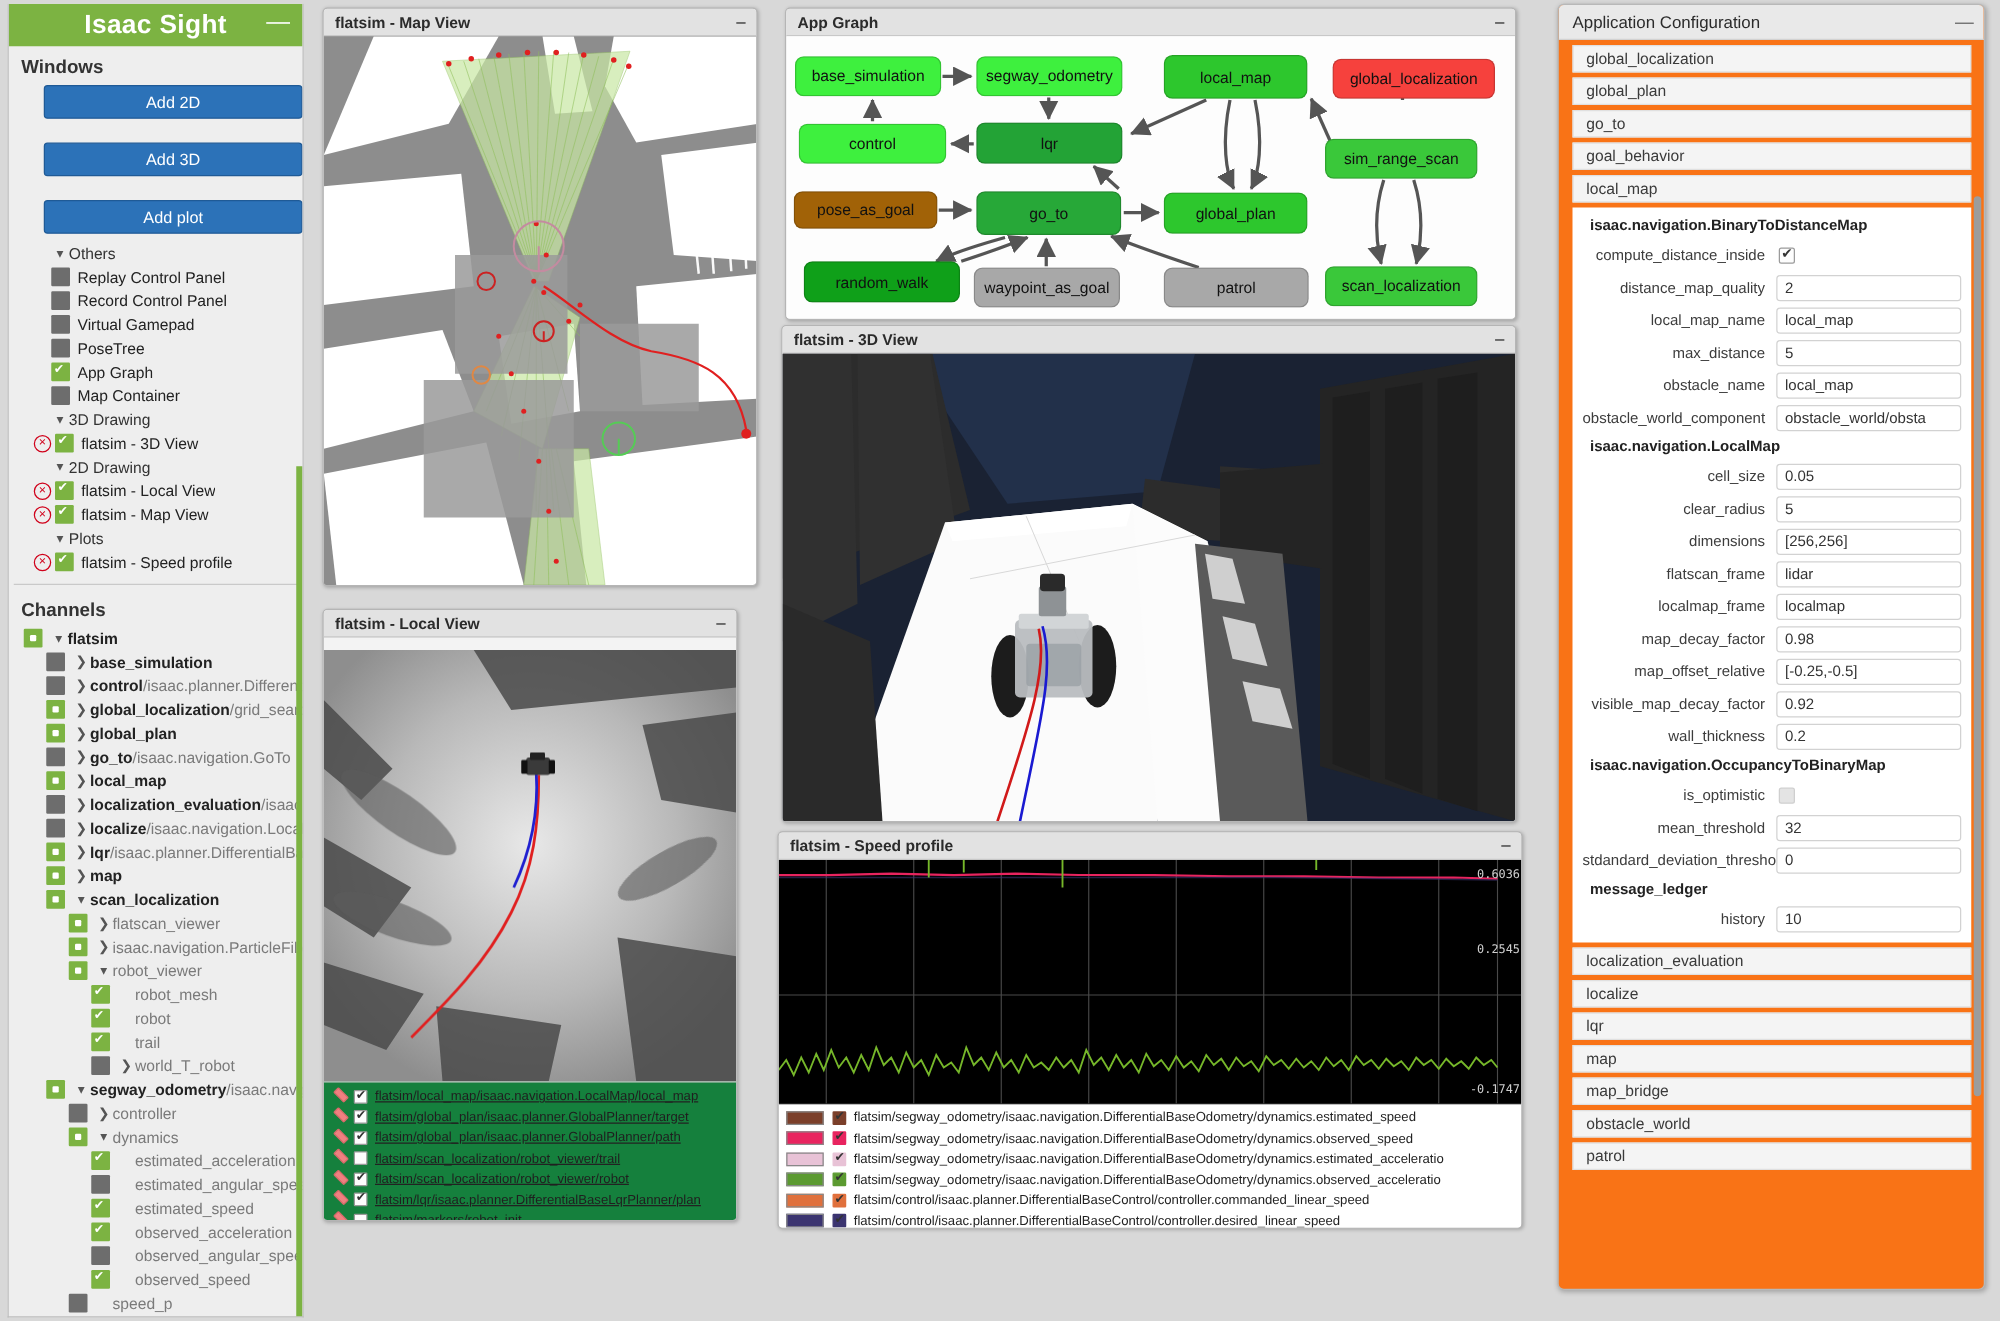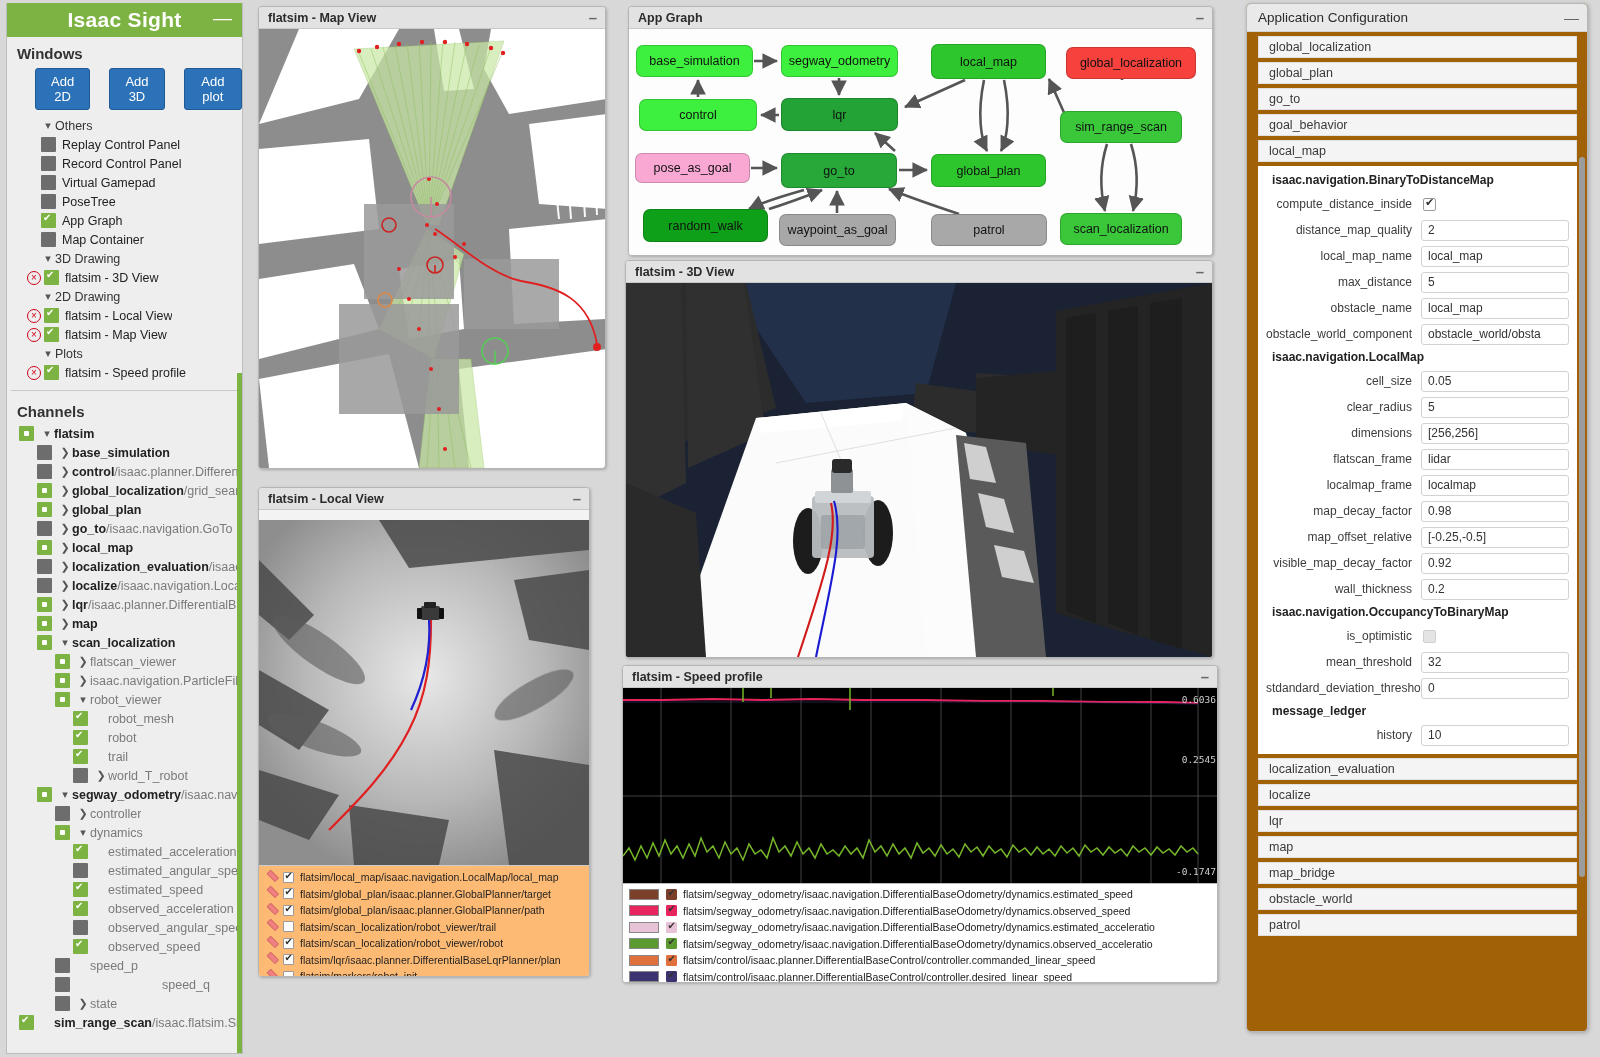--- a/index.html
+++ b/index.html
@@ -36,21 +36,21 @@
   }
   .minimize-dash {
     position: absolute; right: 10px; top: 8px;
     color: #fff; font-size: 19px; line-height: 14px;
     cursor: pointer;
   }
   .section-title {
     font-size: 15px; font-weight: bold; color: #333;
     padding: 8px 0 4px 10px;
   }
-  .btn-row { display: flex; gap: 19px; padding: 2px 0 6px 28px; }
+  .btn-row { display: flex; gap: 19px; padding: 2px 0 6px 28px; flex-direction: column; }
   .btn-blue {
     background: #2c72b8; color: #fff;
     border: 1px solid #1f5a96; border-radius: 3px;
     padding: 5px 11px; font-size: 13px; cursor: pointer;
   }
   .tree { padding: 0 0 4px 0; }
   .trow {
     display: flex; align-items: center;
     height: 19px; padding-left: 10px;
     font-size: 12.5px; white-space: nowrap;
@@ -120,21 +120,21 @@
   }
   .panel-body { position: relative; width: 100%; }
 
   
   #mapview { left: 258px; top: 6px; width: 348px; height: 463px; }
   .mapcanvas { width: 100%; height: 439px; background: #8a8a8a; position: relative; overflow: hidden; }
 
   
   #localview { left: 258px; top: 487px; width: 332px; height: 490px; }
   .localcanvas { width: 100%; height: 345px; background: #9a9a9a; position: relative; overflow: hidden; margin-top: 10px;}
-  .legend-list { background: #fdba74; border-top: 1px solid #ccc; padding: 3px 0 2px 0; }
+  .legend-list { background: #15803d; border-top: 1px solid #ccc; padding: 3px 0 2px 0; text-decoration: underline; }
   .legend-row {
     display: flex; align-items: center; height: 16.5px;
     font-size: 10.5px; color: #1f1f1f; padding-left: 6px;
     white-space: nowrap;
   }
   .pencil {
     width: 14px; height: 13px; flex: 0 0 14px; margin-right: 4px;
     position: relative; cursor: pointer;
   }
   .pencil::before {
@@ -179,21 +179,21 @@
   .plot-legend { background: #fff; border-top: 1px solid #bbb; padding: 2px 0; }
   .plrow { display: flex; align-items: center; height: 16.5px; font-size: 10.5px; padding-left: 6px; white-space: nowrap; }
   .swatch {
     width: 30px; height: 11px; flex: 0 0 30px; margin-right: 7px;
     border: 1px solid #888; cursor: pointer;
   }
 
   
   #config {
     left: 1246px; top: 3px; width: 342px; height: 1029px;
-    background: #a16207; border: 1px solid #b8b8b8; border-radius: 5px;
+    background: #f97316; border: 1px solid #b8b8b8; border-radius: 5px;
     box-shadow: 1px 1px 4px rgba(0,0,0,0.25);
     overflow: hidden; position: absolute;
   }
   .cfg-head {
     height: 28px; background: #e9e9e9; border-bottom: 1px solid #d2d2d2;
     display: flex; align-items: center; padding: 0 8px 0 11px;
     font-size: 13.5px; color: #2b2b2b;
   }
   .cfg-head .ttl { flex: 1; }
   .cfg-scroll { position: relative; height: 940px; overflow: hidden; padding: 4px 10px 0 11px; }
@@ -732,21 +732,21 @@
           </div>
           <div class="gnode" style="left: 10px; top: 70px; width: 118px; height: 32px; background: rgb(62, 240, 62);">
             <span>control</span>
           </div>
           <div class="gnode" style="left: 152px; top: 69px; width: 117px; height: 33px; background: rgb(35, 163, 54);">
             <span>lqr</span>
           </div>
           <div class="gnode" style="left: 431px; top: 82px; width: 122px; height: 32px; background: rgb(58, 200, 58);">
             <span>sim_range_scan</span>
           </div>
-          <div class="gnode" style="left: 6px; top: 124px; width: 115px; height: 30px; background: #f9a8d4;">
+          <div class="gnode" style="left: 6px; top: 124px; width: 115px; height: 30px; background: #a16207;">
             <span>pose_as_goal</span>
           </div>
           <div class="gnode" style="left: 152px; top: 124px; width: 116px; height: 35px; background: rgb(39, 168, 56);">
             <span>go_to</span>
           </div>
           <div class="gnode" style="left: 302px; top: 125px; width: 115px; height: 33px; background: rgb(45, 199, 45);">
             <span>global_plan</span>
           </div>
           <div class="gnode" style="left: 14px; top: 180px; width: 125px; height: 33px; background: rgb(15, 160, 25);">
             <span>random_walk</span>

